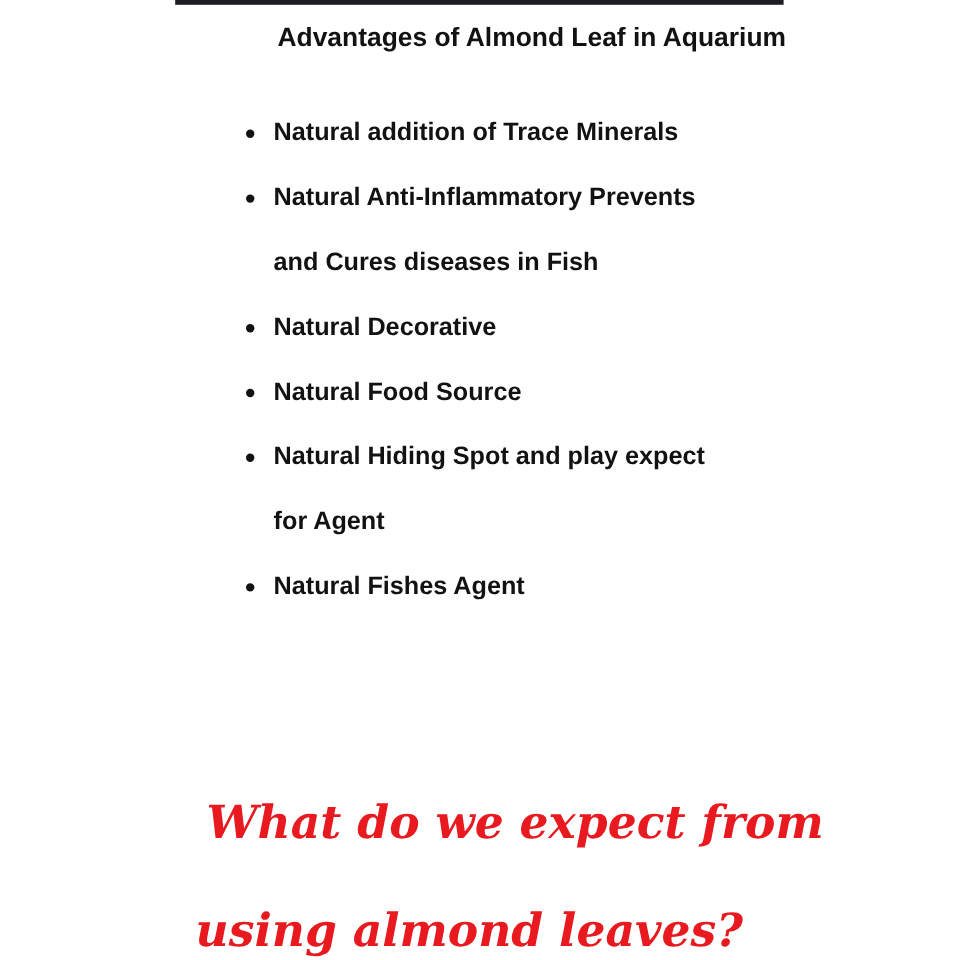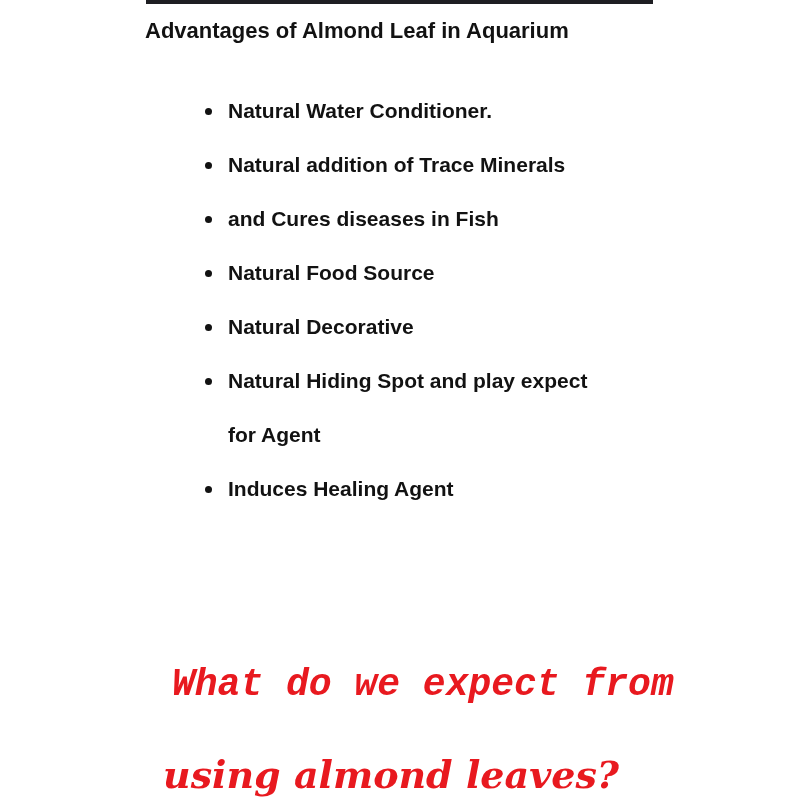--- a/index.html
+++ b/index.html
@@ -22,21 +22,21 @@
     width: 507px;
     height: 4px;
     background: var(--bar, #1e1e22);
   }
   .title {
     position: absolute;
     left: 145px;
     top: 16px;
     width: 510px;
     margin: 0;
-    text-align: left;
+    text-align: right;
     font-size: 22px;
     line-height: 30px;
     font-weight: 700;
     color: var(--ink, #121212);
     letter-spacing: 0px;
     white-space: nowrap;
   }
   .advantages {
     position: absolute;
     left: 204px;
@@ -73,57 +73,53 @@
     font-family: "DejaVu Serif", serif;
     font-style: italic;
     font-weight: 700;
     font-size: 38px;
     line-height: 90px;
     color: var(--red, #e8191f);
     white-space: nowrap;
   }
   .q-line1 {
     text-indent: 9px;
-    font-family: Liberation Mono, monospace;
   }
 </style>
 </head>
 <body>
 
 <div class="canvas" style="--bg: #ffffff; --ink: #121212; --bar: #1e1e22; --red: #e8191f;">
   <div class="top-bar"></div>
   <h1 class="title">Advantages of Almond Leaf in Aquarium</h1>
   <ul class="advantages">
       <li>
         <span class="dot"></span>
-        <div class="l">Natural Water Conditioner.</div>
-      </li>
-      <li>
-        <span class="dot"></span>
         <div class="l">Natural addition of Trace Minerals</div>
       </li>
       <li>
         <span class="dot"></span>
+        <div class="l">Natural Anti-Inflammatory Prevents</div>
         <div class="l">and Cures diseases in Fish</div>
       </li>
       <li>
         <span class="dot"></span>
-        <div class="l">Natural Food Source</div>
+        <div class="l">Natural Decorative</div>
       </li>
       <li>
         <span class="dot"></span>
-        <div class="l">Natural Decorative</div>
+        <div class="l">Natural Food Source</div>
       </li>
       <li>
         <span class="dot"></span>
         <div class="l">Natural Hiding Spot and play expect</div>
         <div class="l">for Agent</div>
       </li>
       <li>
         <span class="dot"></span>
-        <div class="l">Induces Healing Agent</div>
+        <div class="l">Natural Fishes Agent</div>
       </li>
     </ul>
   <div class="question">
     <div class="q-line q-line1">What do we expect from</div>
     <div class="q-line">using almond leaves?</div>
   </div>
 </div>
 
 </body></html>

